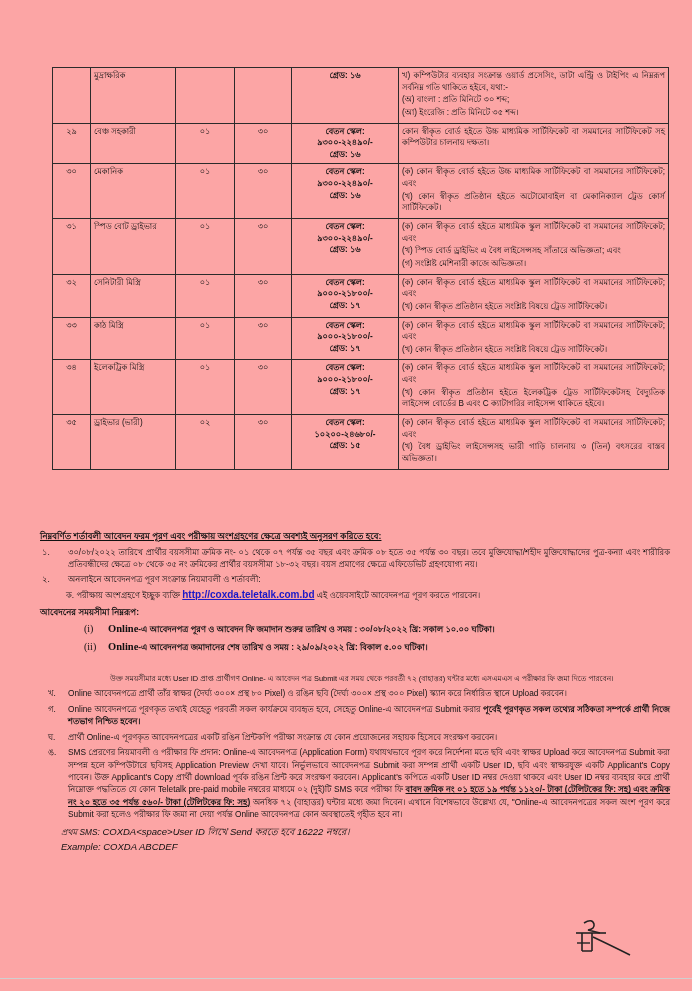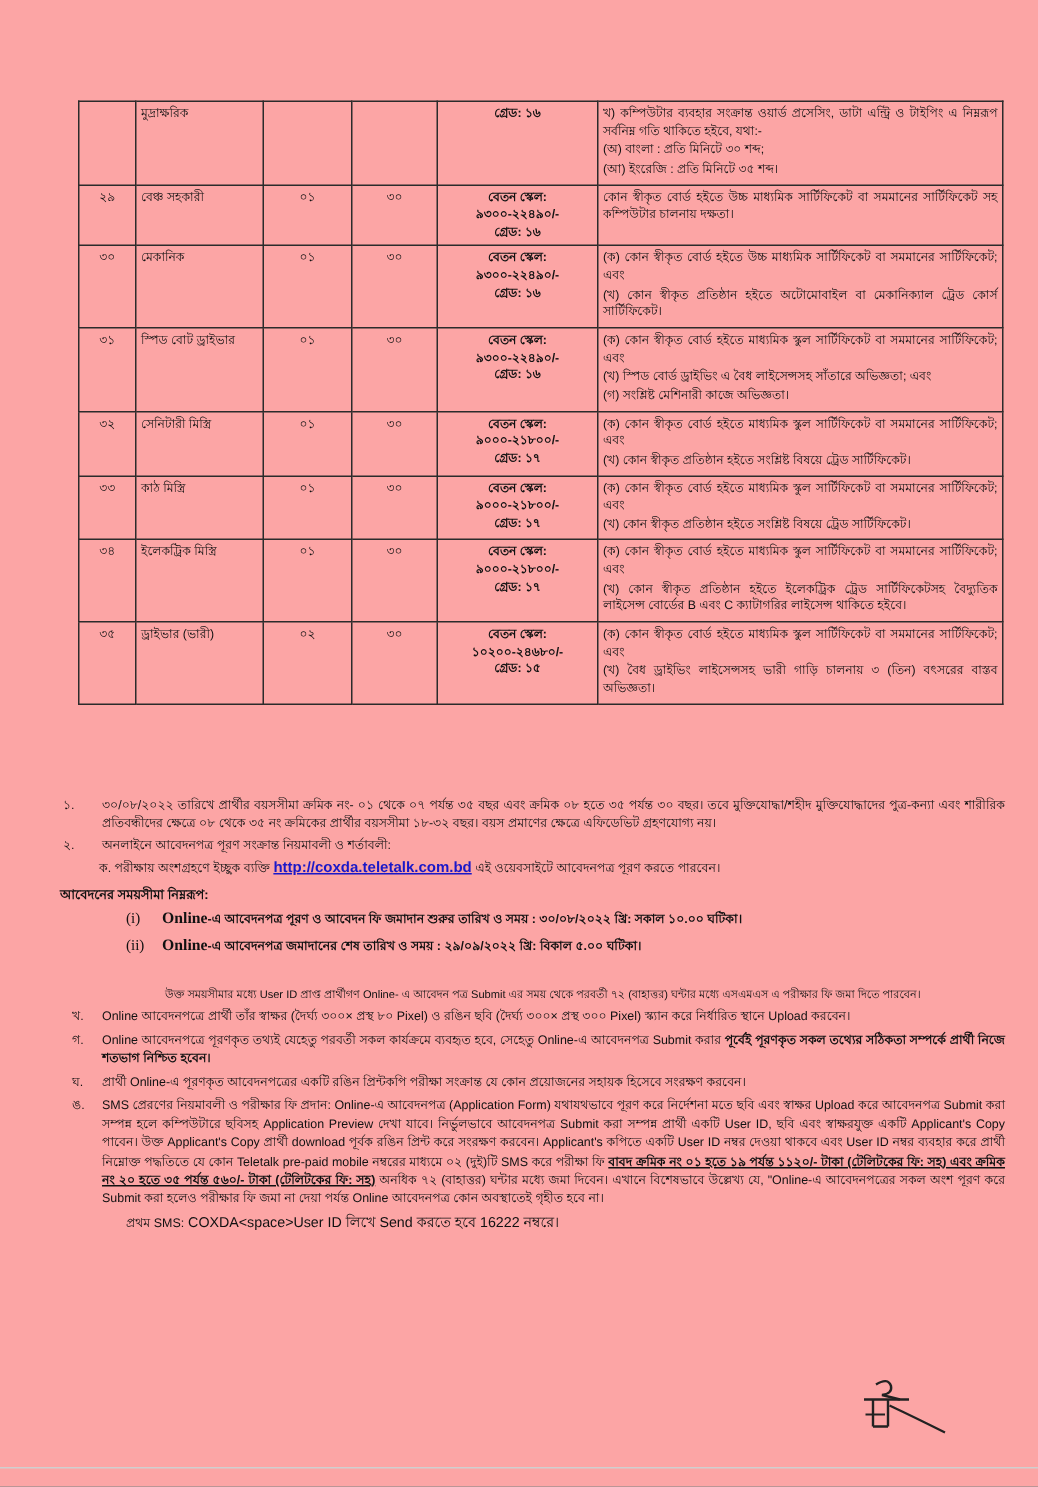--- a/index.html
+++ b/index.html
@@ -113,25 +113,26 @@
     align-items: flex-start;
     margin-bottom: 3px;
   }
   .letter-marker {
     width: 20px; flex: 0 0 20px; text-align: left; padding-left: 8px;
   }
   .letter-body { flex: 1 1 auto; }
   b.hl { font-weight: bold; }
   .u-bold { font-weight: bold; text-decoration: underline; }
   .smsblock {
-    margin-left: 44px;
+    margin-left: 21px;
     margin-top: 3px;
     font-size: 9.5px;
     line-height: 1.62;
     font-family: "Liberation Sans", "DejaVu Sans", sans-serif;
+    font-style: italic;
   }
   .smsblock .bn { font-size: 8.3px; }
   .sig {
     position: absolute;
     right: 60px;
     bottom: 26px;
     width: 70px;
     height: 48px;
   }
   .pagefoot-line {
@@ -273,20 +274,21 @@
             <span class="qline">(খ) বৈধ ড্রাইভিং লাইসেন্সসহ ভারী গাড়ি চালনায় ৩ (তিন) বৎসরের বাস্তব অভিজ্ঞতা।</span>
           </td>
         </tr>
 
       </tbody>
     </table>
   </div>
 
   <div class="notes">
 
+    <span class="hdr-under">নিম্নবর্ণিত শর্তাবলী আবেদন ফরম পূরণ এবং পরীক্ষায় অংশগ্রহণের ক্ষেত্রে অবশ্যই অনুসরণ করিতে হবে:</span>
 
     <div class="num-row">
       <span class="num-marker">১.</span>
       <span class="num-body">৩০/০৮/২০২২ তারিখে প্রার্থীর বয়সসীমা ক্রমিক নং- ০১ থেকে ০৭ পর্যন্ত ৩৫ বছর এবং ক্রমিক ০৮ হতে ৩৫ পর্যন্ত ৩০ বছর। তবে মুক্তিযোদ্ধা/শহীদ মুক্তিযোদ্ধাদের পুত্র-কন্যা এবং শারীরিক প্রতিবন্ধীদের ক্ষেত্রে ০৮ থেকে ৩৫ নং ক্রমিকের প্রার্থীর বয়সসীমা ১৮-৩২ বছর। বয়স প্রমাণের ক্ষেত্রে এফিডেভিট গ্রহণযোগ্য নয়।</span>
     </div>
 
     <div class="num-row">
       <span class="num-marker">২.</span>
       <span class="num-body">অনলাইনে আবেদনপত্র পূরণ সংক্রান্ত নিয়মাবলী ও শর্তাবলী:</span>
     </div>
@@ -324,20 +326,21 @@
       <span class="letter-body">প্রার্থী Online-এ পূরণকৃত আবেদনপত্রের একটি রঙিন প্রিন্টকপি পরীক্ষা সংক্রান্ত যে কোন প্রয়োজনের সহায়ক হিসেবে সংরক্ষণ করবেন।</span>
     </div>
 
     <div class="letter-row">
       <span class="letter-marker">ঙ.</span>
       <span class="letter-body"><span>SMS প্রেরণের নিয়মাবলী ও পরীক্ষার ফি প্রদান: Online-এ আবেদনপত্র (Application Form) যথাযথভাবে পূরণ করে নির্দেশনা মতে ছবি এবং স্বাক্ষর Upload করে আবেদনপত্র Submit করা সম্পন্ন হলে কম্পিউটারে ছবিসহ Application Preview দেখা যাবে। নির্ভুলভাবে আবেদনপত্র Submit করা সম্পন্ন প্রার্থী একটি User ID, ছবি এবং স্বাক্ষরযুক্ত একটি Applicant's Copy পাবেন। উক্ত Applicant's Copy প্রার্থী download পূর্বক রঙিন প্রিন্ট করে সংরক্ষণ করবেন। Applicant's কপিতে একটি User ID নম্বর দেওয়া থাকবে এবং User ID নম্বর ব্যবহার করে প্রার্থী নিম্নোক্ত পদ্ধতিতে যে কোন Teletalk pre-paid mobile নম্বরের মাধ্যমে ০২ (দুই)টি SMS করে পরীক্ষা ফি </span><b class="u-bold">বাবদ ক্রমিক নং ০১ হতে ১৯ পর্যন্ত ১১২০/- টাকা (টেলিটকের ফি: সহ) এবং ক্রমিক নং ২০ হতে ৩৫ পর্যন্ত ৫৬০/- টাকা (টেলিটকের ফি: সহ)</b><span> অনধিক ৭২ (বাহাত্তর) ঘন্টার মধ্যে জমা দিবেন। এখানে বিশেষভাবে উল্লেখ্য যে, "Online-এ আবেদনপত্রের সকল অংশ পূরণ করে Submit করা হলেও পরীক্ষার ফি জমা না দেয়া পর্যন্ত Online আবেদনপত্র কোন অবস্থাতেই গৃহীত হবে না।</span></span>
     </div>
 
     <div class="smsblock">
       <div><span class="bn">প্রথম SMS:</span><span> COXDA&lt;space&gt;User ID লিখে Send করতে হবে 16222 নম্বরে।</span></div>
+      <div><span>Example:</span><span> COXDA ABCDEF</span></div>
     </div>
 
   </div>
 
   <svg class="sig" viewBox="0 0 70 48">
     <path d="M22 6 Q30 1 32 7 Q33 12 26 13 L38 16" fill="none" stroke="#222" stroke-width="1.6"></path>
     <path d="M14 16 L44 16" fill="none" stroke="#222" stroke-width="1.6"></path>
     <path d="M20 16 L20 34 M20 34 L30 34 M30 16 L30 34" fill="none" stroke="#222" stroke-width="1.6"></path>
     <path d="M15 26 L28 26" fill="none" stroke="#222" stroke-width="1.4"></path>
     <path d="M31 20 Q48 28 68 38" fill="none" stroke="#222" stroke-width="1.5"></path>

